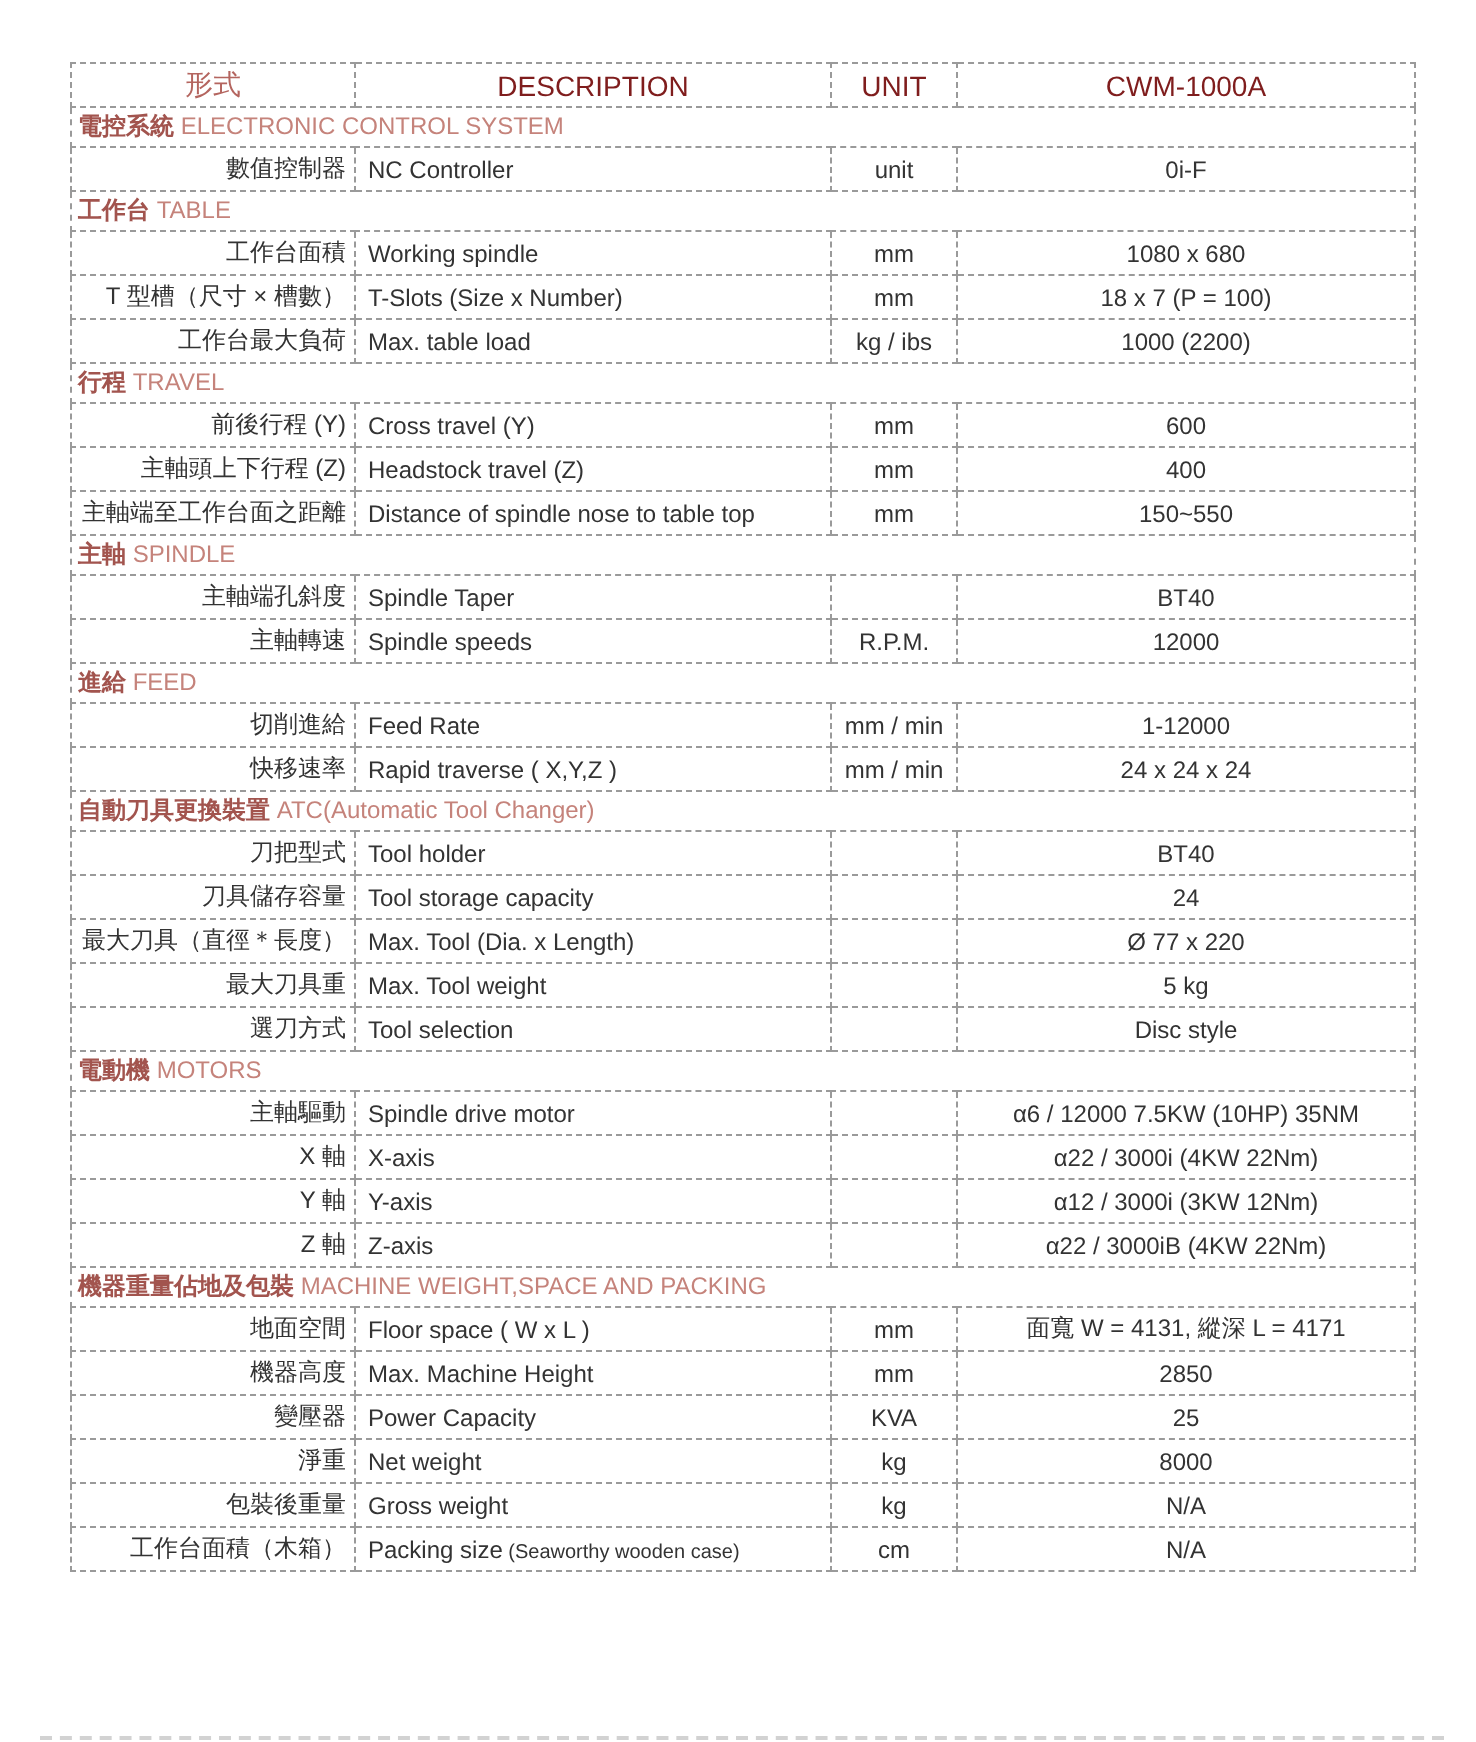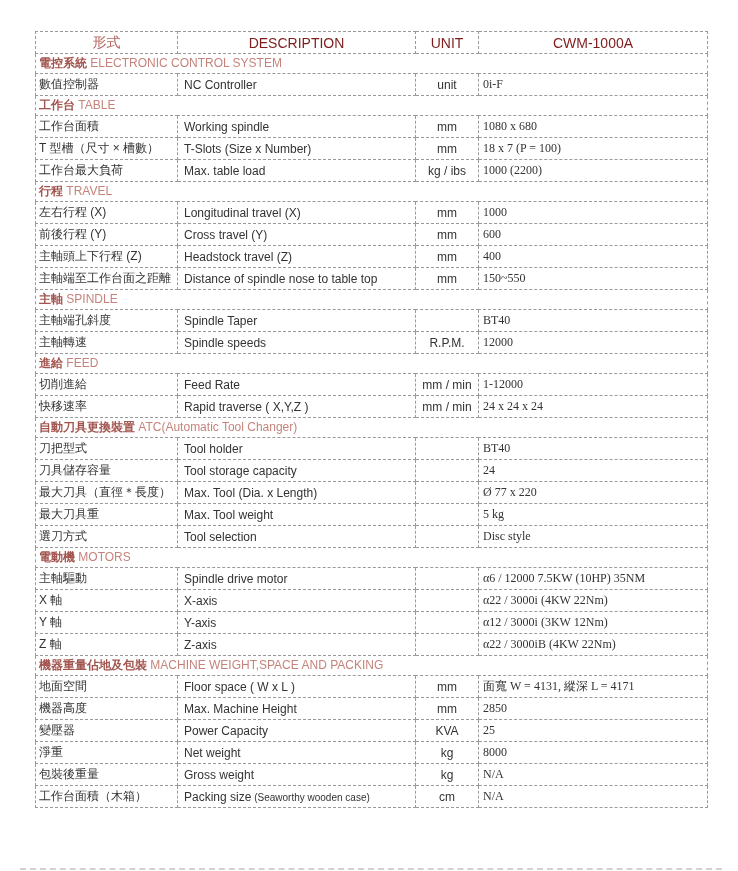--- a/index.html
+++ b/index.html
@@ -31,24 +31,24 @@
     overflow:hidden;
   }
   tr.head{height:22px;}
   tr.head th{font-size:14px;text-align:center;color:#7f1d1d;}
   tr.head th.accent{color:#b4655f;}
   tr.section{height:20px;}
   tr.section td{border-left:1px dashed #9a9a9a;border-right:1px dashed #9a9a9a;padding-left:3px;}
   tr.section .zh{color:#a2544e;font-weight:bold;margin-top:11px;}
   tr.section .en{color:#c5837b;}
   tr.data{height:22px;}
-  td.c1{text-align:left;padding-left:3px;}
+  td.c1{text-align:right;padding-left:3px;}
   td.c2{text-align:left;padding-left:6px;}
   td.c3{text-align:center;padding:0 2px;}
-  td.c4{font-family:Liberation Serif, serif;}
+  td.c4{text-align:center;}
   .note{font-size:10px;}
   .bottom-line{
     position:absolute;left:20px;right:16px;bottom:1px;
     border-top:2px dashed #d2d2d2;
   }
 </style>
 </head>
 <body>
 
 <div class="page">
@@ -95,26 +95,20 @@
         <tr class="data">
           <td class="c1">工作台最大負荷</td>
           <td class="c2">Max. table load</td>
           <td class="c3">kg / ibs</td>
           <td class="c4">1000 (2200)</td>
         </tr>
         <tr class="section">
           <td colspan="4"><span class="zh">行程</span><span class="en"> TRAVEL</span></td>
         </tr>
         <tr class="data">
-          <td class="c1">左右行程 (X)</td>
-          <td class="c2">Longitudinal travel (X)</td>
-          <td class="c3">mm</td>
-          <td class="c4">1000</td>
-        </tr>
-        <tr class="data">
           <td class="c1">前後行程 (Y)</td>
           <td class="c2">Cross travel (Y)</td>
           <td class="c3">mm</td>
           <td class="c4">600</td>
         </tr>
         <tr class="data">
           <td class="c1">主軸頭上下行程 (Z)</td>
           <td class="c2">Headstock travel (Z)</td>
           <td class="c3">mm</td>
           <td class="c4">400</td>

